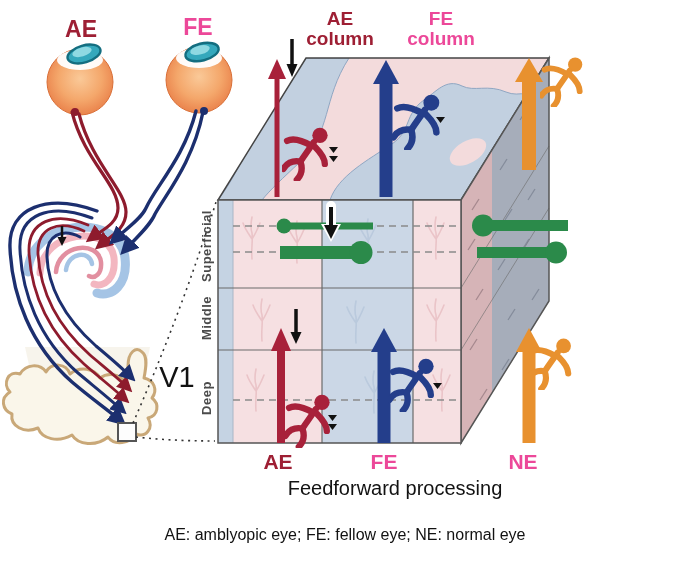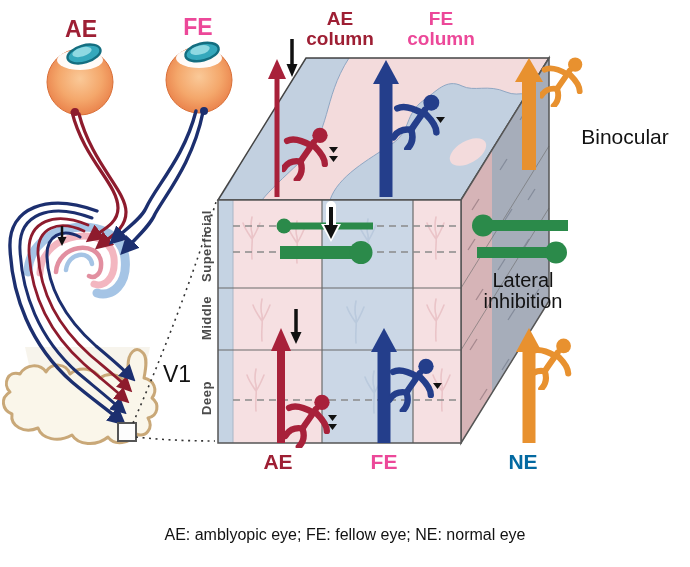--- a/index.html
+++ b/index.html
@@ -4,21 +4,21 @@
 <style>
   html,body{margin:0;padding:0;background:#fff;}
   .stage{position:relative;width:690px;height:567px;background:#fff;overflow:hidden;
          font-family:"Liberation Sans", sans-serif;}
   .stage svg.art{position:absolute;left:0;top:0;}
   .lbl{position:absolute;transform:translateX(-50%);white-space:nowrap;line-height:1.05;
        font-family:"Liberation Sans", sans-serif;}
   .bold{font-weight:bold;}
   .red{color:#9E1F34;}
   .blue{color:#ec4899;}
-  .orange{color:#0369a1;}
+  .orange{color:#ec4899;}
   .black{color:#121212;}
   .rot{transform:translate(-50%,-50%) rotate(-90deg);transform-origin:center;}
   .layerlbl{position:absolute;font-weight:bold;font-size:13px;color:#4b4b4b;letter-spacing:.5px;}
   .twoLine{text-align:center;}
 </style>
 </head>
 <body>
 
 <div class="stage">
 
@@ -266,32 +266,28 @@
 
 <div class="lbl bold red twoLine" style="left:340px;top:9px;font-size:19px;">
   <div>AE</div>
   <div>column</div>
 </div>
 <div class="lbl bold blue twoLine" style="left:441px;top:9px;font-size:19px;">
   <div>FE</div>
   <div>column</div>
 </div>
 
-<div class="lbl black" style="left:625px;top:126px;font-size:21px;">Binocular</div>
-<div class="lbl black twoLine" style="left:523px;top:270px;font-size:20px;">
-  <div>Lateral</div>
-  <div>inhibition</div>
-</div>
 
 <div class="layerlbl rot" style="left:206px;top:246px;">Superficial</div>
 <div class="layerlbl rot" style="left:206px;top:318px;">Middle</div>
 <div class="layerlbl rot" style="left:206px;top:398px;">Deep</div>
 
-<div class="lbl black" style="left:177px;top:362px;font-size:23px;">V1</div>
+<div class="lbl black" style="left:177px;top:362px;font-size:29px;">V1</div>
 
 <div class="lbl bold red" style="left:278px;top:451px;font-size:21px;">AE</div>
 <div class="lbl bold blue" style="left:384px;top:451px;font-size:21px;">FE</div>
 <div class="lbl bold orange" style="left:523px;top:451px;font-size:21px;">NE</div>
 
+<div class="lbl black" style="left:395px;top:478px;font-size:20px;">Feedforward processing</div>
 
 <div class="lbl black" style="left:345px;top:527px;font-size:16px;">AE: amblyopic eye; FE: fellow eye; NE: normal eye</div>
 
 </div>
 
 </body></html>

